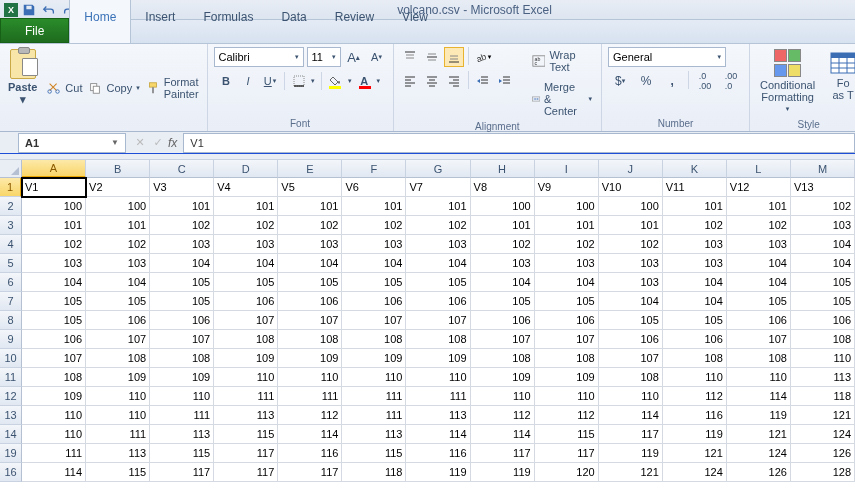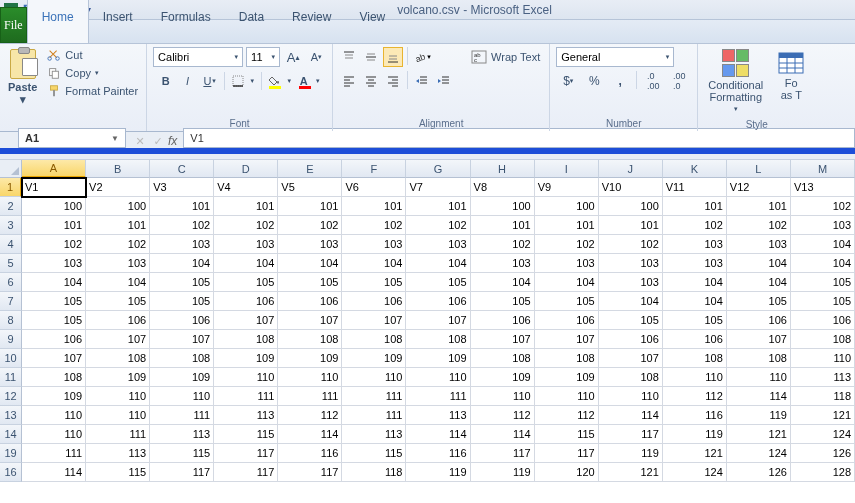--- a/index.html
+++ b/index.html
@@ -8,39 +8,39 @@
 
 .title-bar { height: 20px; background: linear-gradient(#e8edf5, #dde5f0); display: flex; align-items: center; padding: 0 4px; border-bottom: 1px solid #b6c4d8; }
 .qat { display: flex; align-items: center; gap: 2px; }
 .excel-icon { width: 14px; height: 14px; background: #217346; display: inline-flex; align-items: center; justify-content: center; color: #fff; font-size: 9px; font-weight: bold; }
 .qat-btn { width: 18px; height: 18px; display: inline-flex; align-items: center; justify-content: center; color: #3b5998; cursor: pointer; }
 .qat-btn svg { width: 14px; height: 14px; }
 .title-text { flex: 1; text-align: center; color: #4a6182; font-size: 12px; }
 
 
 .ribbon-tabs { height: 24px; background: linear-gradient(#e4ebf5, #d7e2f0); display: flex; align-items: flex-end; border-bottom: 1px solid #b6c4d8; }
-.file-tab { background: linear-gradient(#2a8c2a, #1e6b1e); color: #fff; padding: 4px 3px; font-size: 12px; height: 36px; display: flex; align-items: center; border: 1px solid #176117; cursor: pointer; font-family: Liberation Serif, serif; }
+.file-tab { background: linear-gradient(#2a8c2a, #1e6b1e); color: #fff; padding: 4px 24px; font-size: 12px; height: 25px; display: flex; align-items: center; border: 1px solid #176117; cursor: pointer; }
 .tab { padding: 19px 14px; color: #3b5370; font-size: 12px; cursor: pointer; }
 .tab.active { background: #f4f7fb; border: 1px solid #b6c4d8; border-bottom: none; border-radius: 3px 3px 0 0; color: #3b73b9; }
 
 
 .ribbon { height: 88px; background: linear-gradient(#f4f7fb, #e9eef7); border-bottom: 1px solid #a8b8cf; display: flex; }
 .group { border-right: 1px solid #ccd6e5; padding: 3px 6px 2px 6px; display: flex; flex-direction: column; justify-content: space-between; position: relative; }
 .group-content { display: flex; gap: 6px; flex: 1; }
 .group-label { text-align: center; color: #5a6e8c; font-size: 10px; padding-top: 2px; position: relative; }
 
 
 .paste-big { display: flex; flex-direction: column; align-items: center; cursor: pointer; padding: 2px; }
 .paste-big .clip { width: 26px; height: 30px; background: #f7e6a8; border: 1px solid #c9a945; border-radius: 2px; margin-bottom: 2px; position: relative; }
 .paste-big .clip::before { content: ""; position: absolute; top: -3px; left: 7px; width: 10px; height: 5px; background: #b8b8b8; border: 1px solid #888; border-radius: 2px; }
 .paste-big .sheet { position: absolute; bottom: 2px; right: -3px; width: 16px; height: 18px; background: #fff; border: 1px solid #888; border-radius: 1px; }
 .paste-big span { font-size: 11px; color: #3b5370; font-weight: bold; }
 .dropdown-arrow { font-size: 7px; color: #3b5370; }
 
-.clip-btns { display: flex; flex-direction: column; gap: 2px; }
+.clip-btns { display: flex; flex-direction: row; gap: 2px; }
 .clip-btn { display: flex; align-items: center; gap: 4px; color: #3b5370; cursor: pointer; padding: 1px 2px; }
 .clip-btn svg, .clip-btn .ico { width: 14px; height: 14px; flex-shrink: 0; }
 
 
 .font-row1 { display: flex; gap: 3px; align-items: center; }
 .font-name { width: 90px; height: 20px; border: 1px solid #a8b8cf; background: #fff; padding: 0 4px; font-size: 11px; display: flex; align-items: center; justify-content: space-between; cursor: pointer; }
 .font-size { width: 34px; height: 20px; border: 1px solid #a8b8cf; background: #fff; padding: 0 4px; font-size: 11px; display: flex; align-items: center; justify-content: space-between; cursor: pointer; }
 .aa-btn { width: 20px; height: 20px; display: flex; align-items: center; justify-content: center; cursor: pointer; color: #3b5370; }
 
 .font-row2 { display: flex; gap: 2px; align-items: center; margin-top: 4px; }
@@ -64,21 +64,21 @@
 .number-format { width: 118px; height: 20px; border: 1px solid #a8b8cf; background: #fff; padding: 0 4px; font-size: 11px; display: flex; align-items: center; justify-content: space-between; cursor: pointer; }
 .num-row { display: flex; gap: 2px; }
 .num-btn { width: 24px; height: 20px; display: flex; align-items: center; justify-content: center; cursor: pointer; color: #3b5370; font-size: 12px; }
 
 
 .style-big { display: flex; flex-direction: column; align-items: center; cursor: pointer; padding: 2px 4px; color: #3b5370; text-align: center; font-size: 11px; line-height: 12px; }
 .cf-icon { width: 28px; height: 28px; display: flex; flex-wrap: wrap; gap: 1px; margin-bottom: 2px; }
 .cf-icon div { width: 13px; height: 13px; border: 1px solid #888; }
 
 
-.namefx { height: 22px; border-bottom: 6px solid #1d4ed8; display: flex; align-items: flex-end; background: #e9eef5; }
+.namefx { height: 22px; border-bottom: 1px solid #1d4ed8; display: flex; align-items: center; background: #e9eef5; }
 .namebox { width: 108px; height: 20px; border: 1px solid #a8b8cf; background: #fff; margin: 0 0 0 18px; padding: 0 6px; display: flex; align-items: center; justify-content: space-between; font-weight: bold; color: #333; cursor: text; }
 .namebox .dd { color: #666; font-size: 8px; cursor: pointer; }
 .fx-btns { display: flex; align-items: center; gap: 2px; margin: 0 6px; }
 .fx-label { font-style: italic; color: #666; font-size: 12px; }
 .fx-input { flex: 1; height: 20px; border: 1px solid #a8b8cf; background: #fff; padding: 0 6px; display: flex; align-items: center; color: #333; cursor: text; }
 
 
 .spacer { height: 6px; background: #e9eef5; border-bottom: 1px solid #c8d2e0; }
 
 
@@ -298,20 +298,28 @@
         </div>
       </div>
       <div class="merge-col">
         <div class="merge-btn">
           <svg width="16" height="16" viewBox="0 0 16 16">
               <rect x="1" y="2" width="14" height="12" fill="none" stroke="#888"></rect>
               <text x="3" y="8" font-size="6" fill="#333">ab</text>
               <text x="3" y="13" font-size="6" fill="#333">c</text>
             </svg>
           <span>Wrap Text</span>
+        </div>
+        <div class="merge-btn">
+          <svg width="16" height="16" viewBox="0 0 16 16">
+              <rect x="1" y="4" width="14" height="8" fill="none" stroke="#888"></rect>
+              <path d="M3 8h4M9 8h4M5 6l2 2-2 2M11 6l-2 2 2 2" stroke="#3b6db4" fill="none"></path>
+            </svg>
+          <span>Merge &amp; Center</span>
+          <span class="dropdown-arrow">▾</span>
         </div>
       </div>
     </div>
     <div class="group-label">Alignment</div>
   </div>
 
   <div class="group">
     <div class="number-col">
       <div class="number-format">
           <span>General</span>

